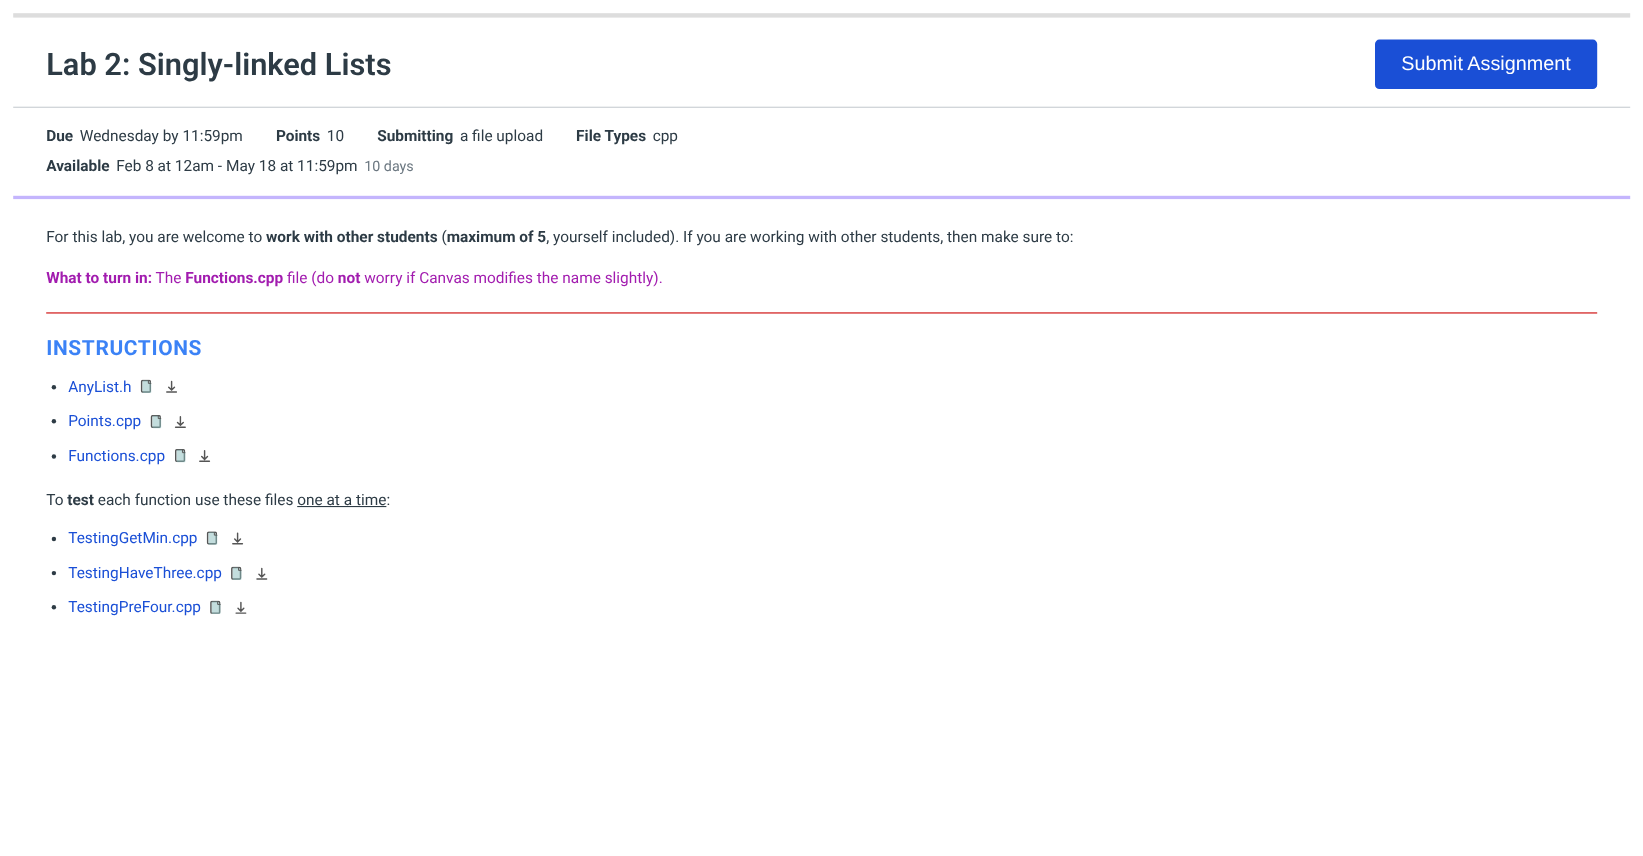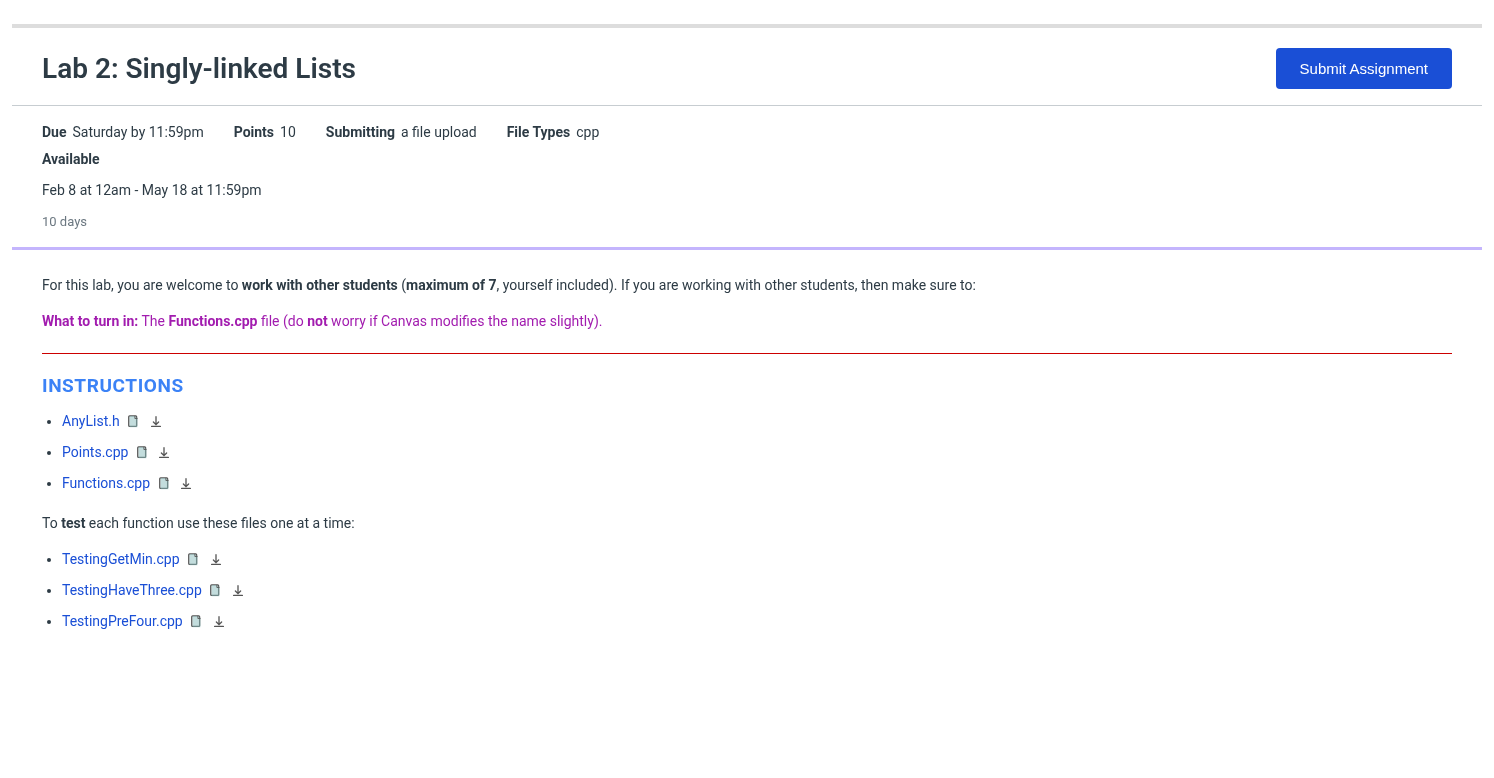--- a/index.html
+++ b/index.html
@@ -4,21 +4,21 @@
   <style>
     * { box-sizing: border-box; margin: 0; padding: 0; }
     body {
       font-family: -apple-system, BlinkMacSystemFont, "Segoe UI", Roboto, Helvetica, Arial, sans-serif;
       font-size: 14px;
       color: #2d3b45;
       background: #fff;
     }
     .page-container {
       max-width: 1494px;
-      margin: 12px auto;
+      margin: 0 auto;
       padding: 12px;
     }
     
     .top-border {
       height: 4px;
       background: #ddd;
     }
     .header-section {
       display: flex;
       justify-content: space-between;
@@ -30,21 +30,21 @@
       font-size: 28px;
       font-weight: 600;
       color: #2d3b45;
     }
     .submit-btn {
       background: #1a4fd6;
       color: #fff;
       border: none;
       border-radius: 4px;
       padding: 12px 24px;
-      font-size: 15px;
+      font-size: 18px;
       font-weight: 500;
       cursor: pointer;
       white-space: nowrap;
     }
     .meta-section {
       padding: 14px 30px 14px 30px;
       border-bottom: 3px solid #c4b5fd;
       line-height: 1.8;
     }
     .meta-row {
@@ -64,21 +64,20 @@
       color: #2d3b45;
     }
     .meta-value {
       color: #2d3b45;
     }
     .meta-available {
       display: flex;
       align-items: baseline;
       gap: 6px;
       margin-top: 2px;
-      flex-direction: column;
     }
     .meta-days {
       color: #6b7780;
       font-size: 13px;
     }
     .content-section {
       padding: 24px 30px 0 30px;
     }
     .intro-text {
       font-size: 14px;
@@ -146,39 +145,40 @@
     .icon-inline svg {
       width: 14px;
       height: 14px;
     }
     .test-intro {
       font-size: 14px;
       margin-bottom: 12px;
       line-height: 1.6;
     }
     .underline-text {
+      text-decoration: underline;
       text-align: right;
     }
   </style>
 </head>
 <body>
 
 <div class="page-container">
   <div class="top-border"></div>
 
   <div class="header-section">
     <h1 class="page-title">Lab 2: Singly-linked Lists</h1>
     <button class="submit-btn">Submit Assignment</button>
   </div>
 
   <div class="meta-section">
     <div class="meta-row">
       <div class="meta-item">
         <span class="meta-label">Due</span>
-        <span class="meta-value">Saturday by 11:59pm</span>
+        <span class="meta-value">Wednesday by 11:59pm</span>
       </div>
       <div class="meta-item">
         <span class="meta-label">Points</span>
         <span class="meta-value">10</span>
       </div>
       <div class="meta-item">
         <span class="meta-label">Submitting</span>
         <span class="meta-value">a file upload</span>
       </div>
       <div class="meta-item">
@@ -189,21 +189,21 @@
     <div class="meta-available">
       <span class="meta-label">Available</span>
       <span class="meta-value">Feb 8 at 12am - May 18 at 11:59pm</span>
       <span class="meta-days">10 days</span>
     </div>
   </div>
 
   <div class="content-section">
 
     <p class="intro-text">
-      For this lab, you are welcome to <strong>work with other students</strong> (<strong>maximum of 7</strong>, yourself included). If you are working with other students, then make sure to:
+      For this lab, you are welcome to <strong>work with other students</strong> (<strong>maximum of 5</strong>, yourself included). If you are working with other students, then make sure to:
     </p>
 
 
     <p class="what-to-turn">
       <span class="what-label">What to turn in:</span>
       <span> The <strong>Functions.cpp</strong> file (do <strong>not</strong> worry if Canvas modifies the name slightly).</span>
     </p>
 
     <hr class="divider-red">
 

